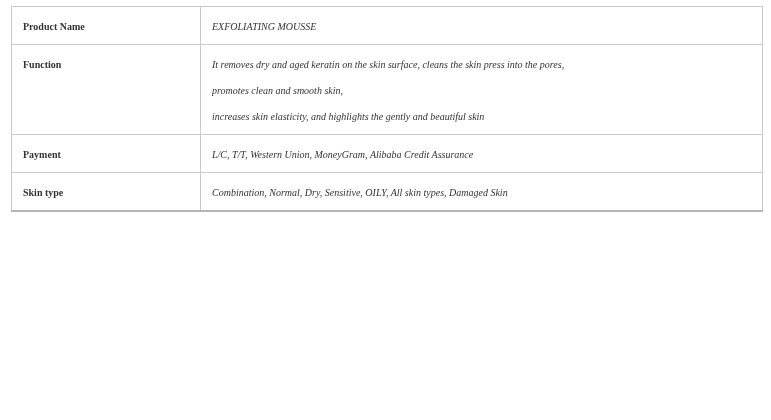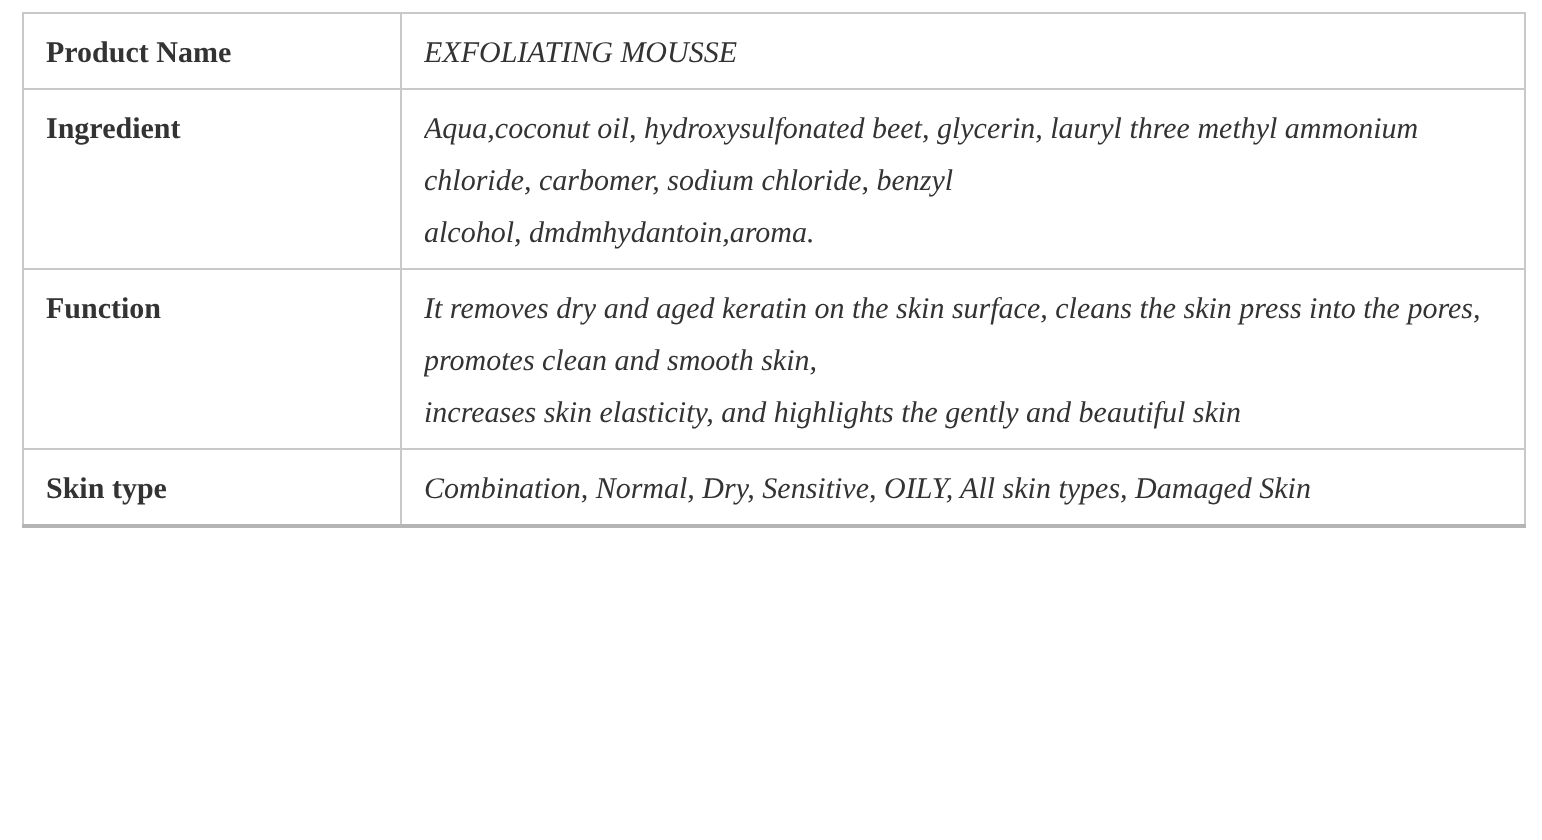--- a/index.html
+++ b/index.html
@@ -20,21 +20,21 @@
     table-layout: fixed;
     width: 752px;
     margin: 6px 0 0 11px;
     background: #ffffff;
   }
   table.spec-table td {
     border: 1px solid #c9c9c9;
     vertical-align: top;
     padding: 7px 8px 4px 11px;
     color: #333333;
-    font-size: 15px;
+    font-size: 10px;
   }
   table.spec-table tr:last-child td {
     border-bottom: 2px solid #b5b5b5;
   }
   td.label-cell {
     width: 169px;
     font-weight: bold;
     font-size: 15.5px;
     color: #2e2e2e;
     line-height: 26px;
@@ -59,39 +59,37 @@
 <div class="page">
   <table class="spec-table">
     <tbody>
       <tr class="row-single">
         <td class="label-cell">Product Name</td>
         <td class="value-cell">
           <div class="cell-line">EXFOLIATING MOUSSE</div>
         </td>
       </tr>
 
-      <tr class="row-multi">
-        <td class="label-cell">Ingredient</td>
-        <td class="value-cell">
-          <div class="cell-line">Aqua,coconut oil, hydroxysulfonated beet, glycerin, lauryl three methyl ammonium</div>
-          <div class="cell-line">chloride, carbomer, sodium chloride, benzyl</div>
-          <div class="cell-line">alcohol, dmdmhydantoin,aroma.</div>
-        </td>
-      </tr>
 
       <tr class="row-multi">
         <td class="label-cell">Function</td>
         <td class="value-cell">
           <div class="cell-line">It removes dry and aged keratin on the skin surface, cleans the skin press into the pores,</div>
           <div class="cell-line">promotes clean and smooth skin,</div>
           <div class="cell-line">increases skin elasticity, and highlights the gently and beautiful skin</div>
         </td>
       </tr>
 
 
+      <tr class="row-single">
+        <td class="label-cell">Payment</td>
+        <td class="value-cell">
+          <div class="cell-line">L/C, T/T, Western Union, MoneyGram, Alibaba Credit Assurance</div>
+        </td>
+      </tr>
 
 
       <tr class="row-single">
         <td class="label-cell">Skin type</td>
         <td class="value-cell">
           <div class="cell-line">Combination, Normal, Dry, Sensitive, OILY, All skin types, Damaged Skin</div>
         </td>
       </tr>
     </tbody>
   </table>

